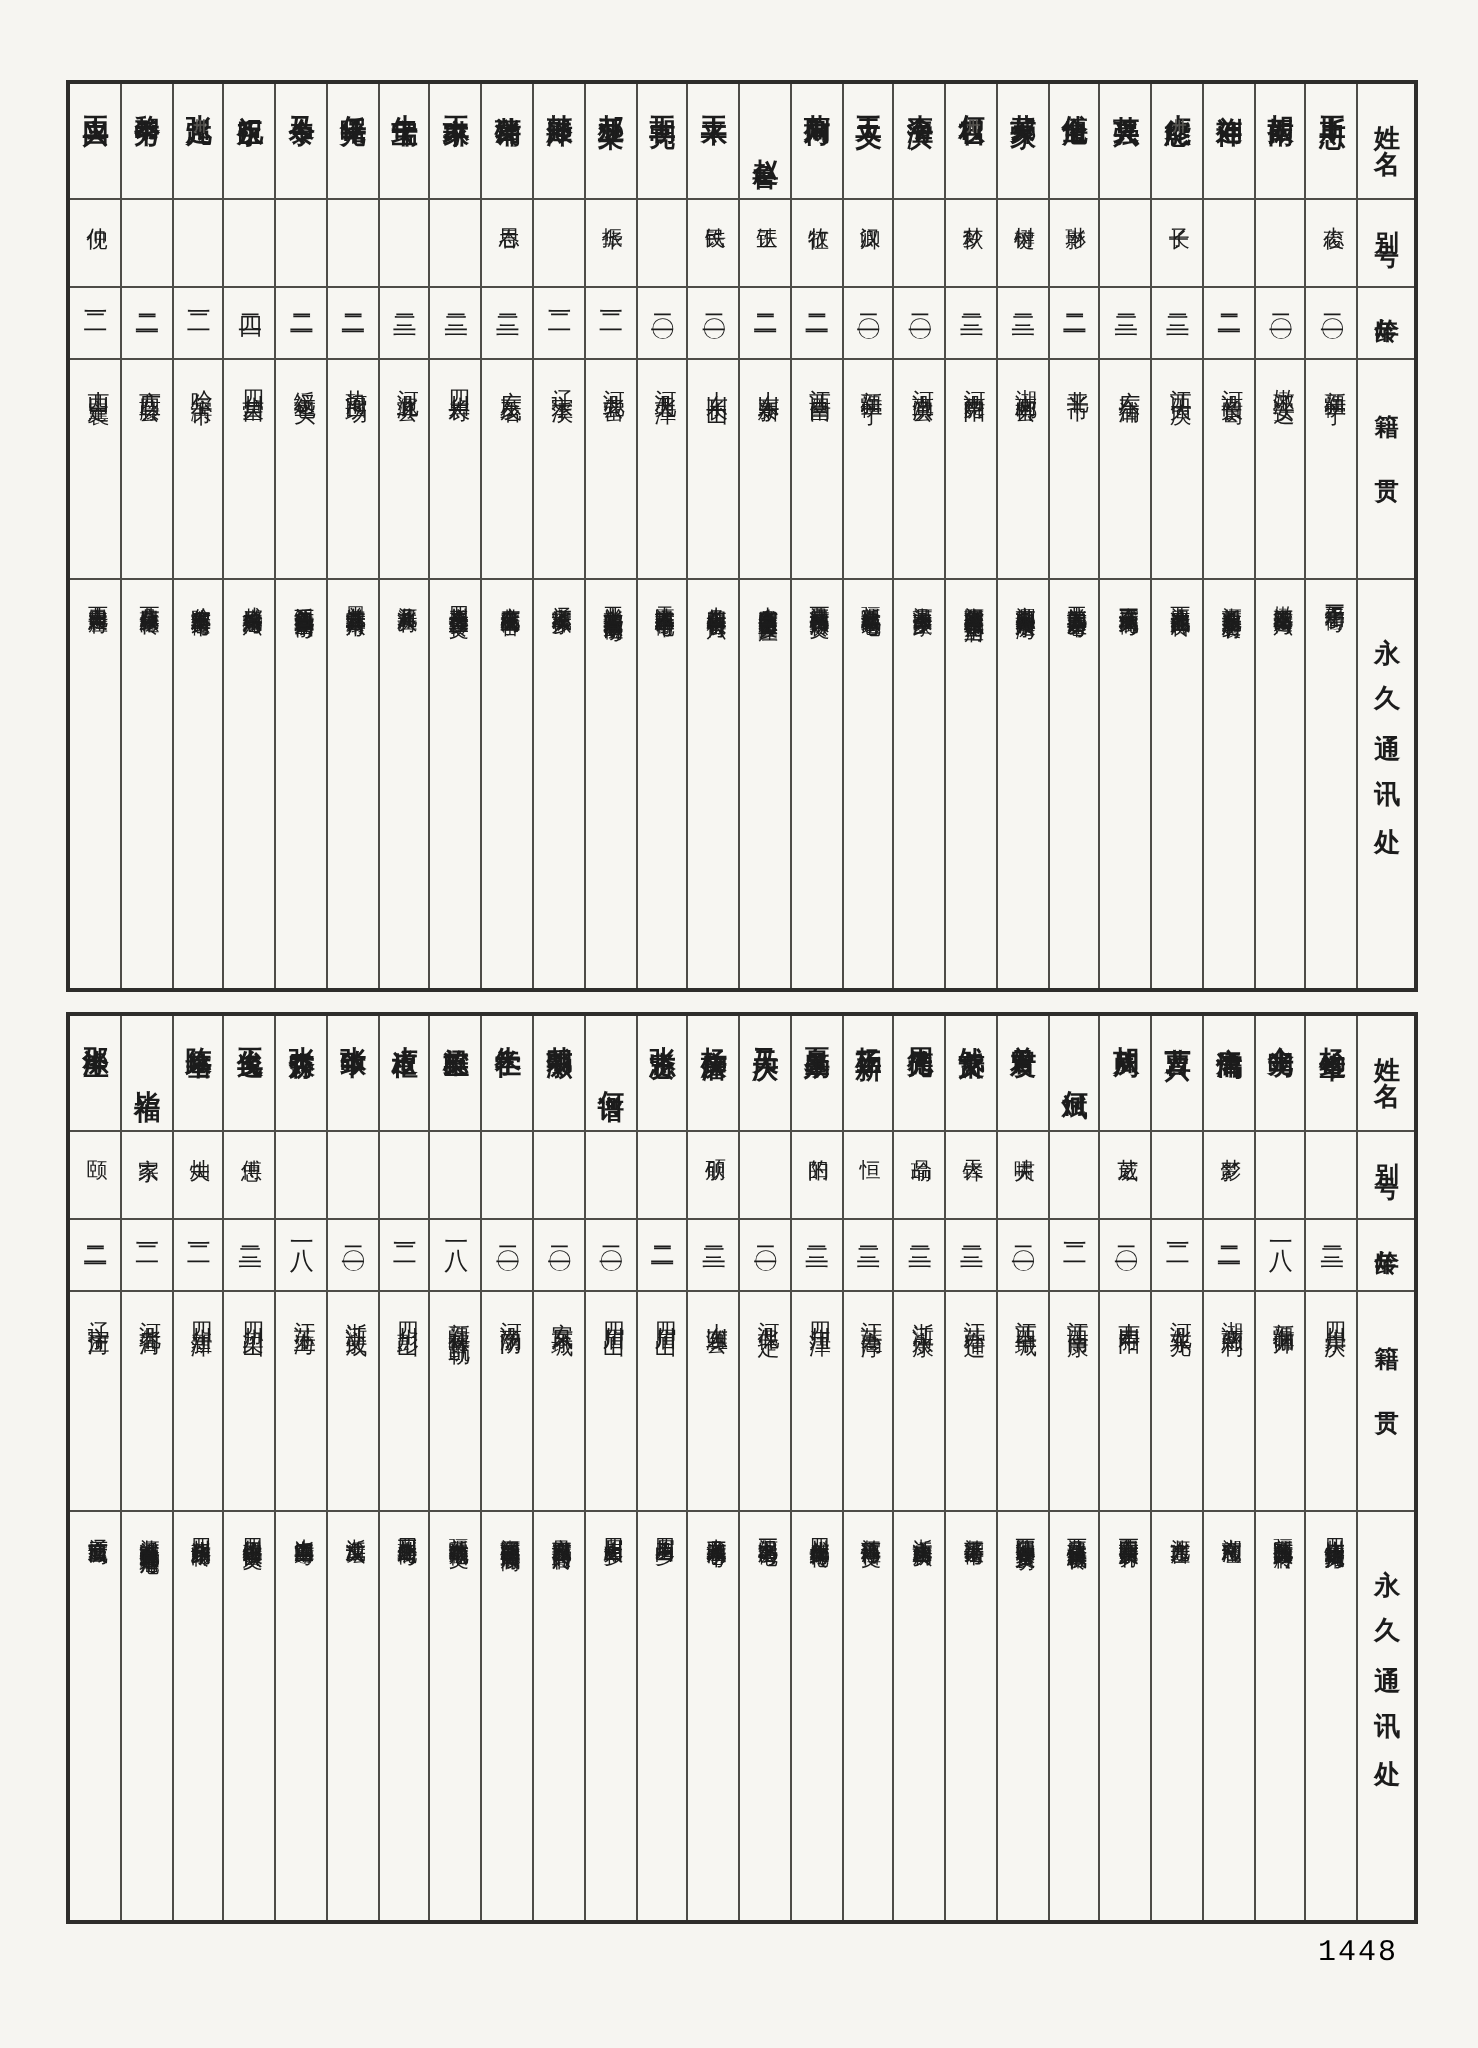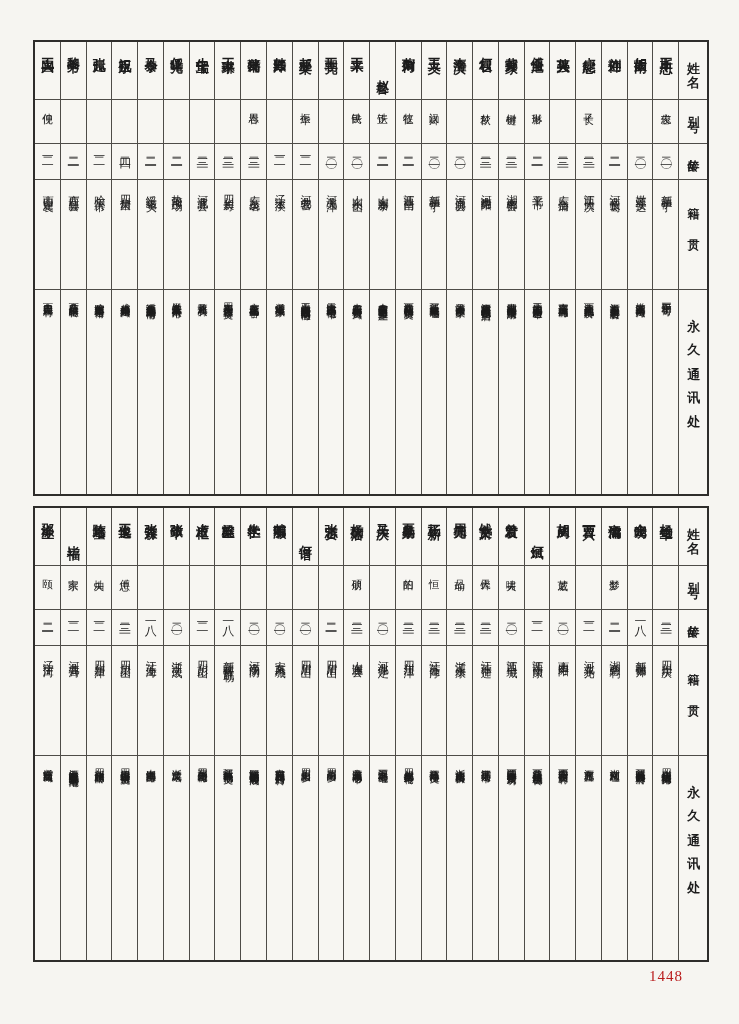--- a/index.html
+++ b/index.html
@@ -39,23 +39,23 @@
   .cell.origin{height:110px;font-size:11px;padding-top:6px;letter-spacing:2px;}
   .cell.address{font-size:10px;padding-top:5px;letter-spacing:0.5px;line-height:12px;}
   .header-col .cell{font-weight:700;}
   .header-col .cell.name{font-size:13px;letter-spacing:13px;padding-top:10px;}
   .header-col .cell.alias{font-size:12px;letter-spacing:7px;padding-top:6px;}
   .header-col .cell.age{font-size:12px;letter-spacing:1px;padding-top:5px;}
   .header-col .cell.origin{font-size:12px;letter-spacing:32px;padding-top:18px;}
   .header-col .cell.address{font-size:13px;letter-spacing:24px;padding-top:18px;}
   .note{font-size:7px;letter-spacing:0;margin-top:2px;color:#55534f;}
   .page-number{
-    position:absolute;top:968px;right:56px;
-    font-size:15px;letter-spacing:1px;color:#b91c1c;
-    font-family:Liberation Serif, serif;
+    position:absolute;top:968px;right:40px;
+    font-size:15px;letter-spacing:1px;color:#000000;
+    font-family:Liberation Mono, monospace;
   }
 </style>
 </head>
 <body>
 
 <div class="page">
   <div class="block">
       <div class="col header-col">
         <div class="cell name">姓名</div>
         <div class="cell alias">别号</div>

